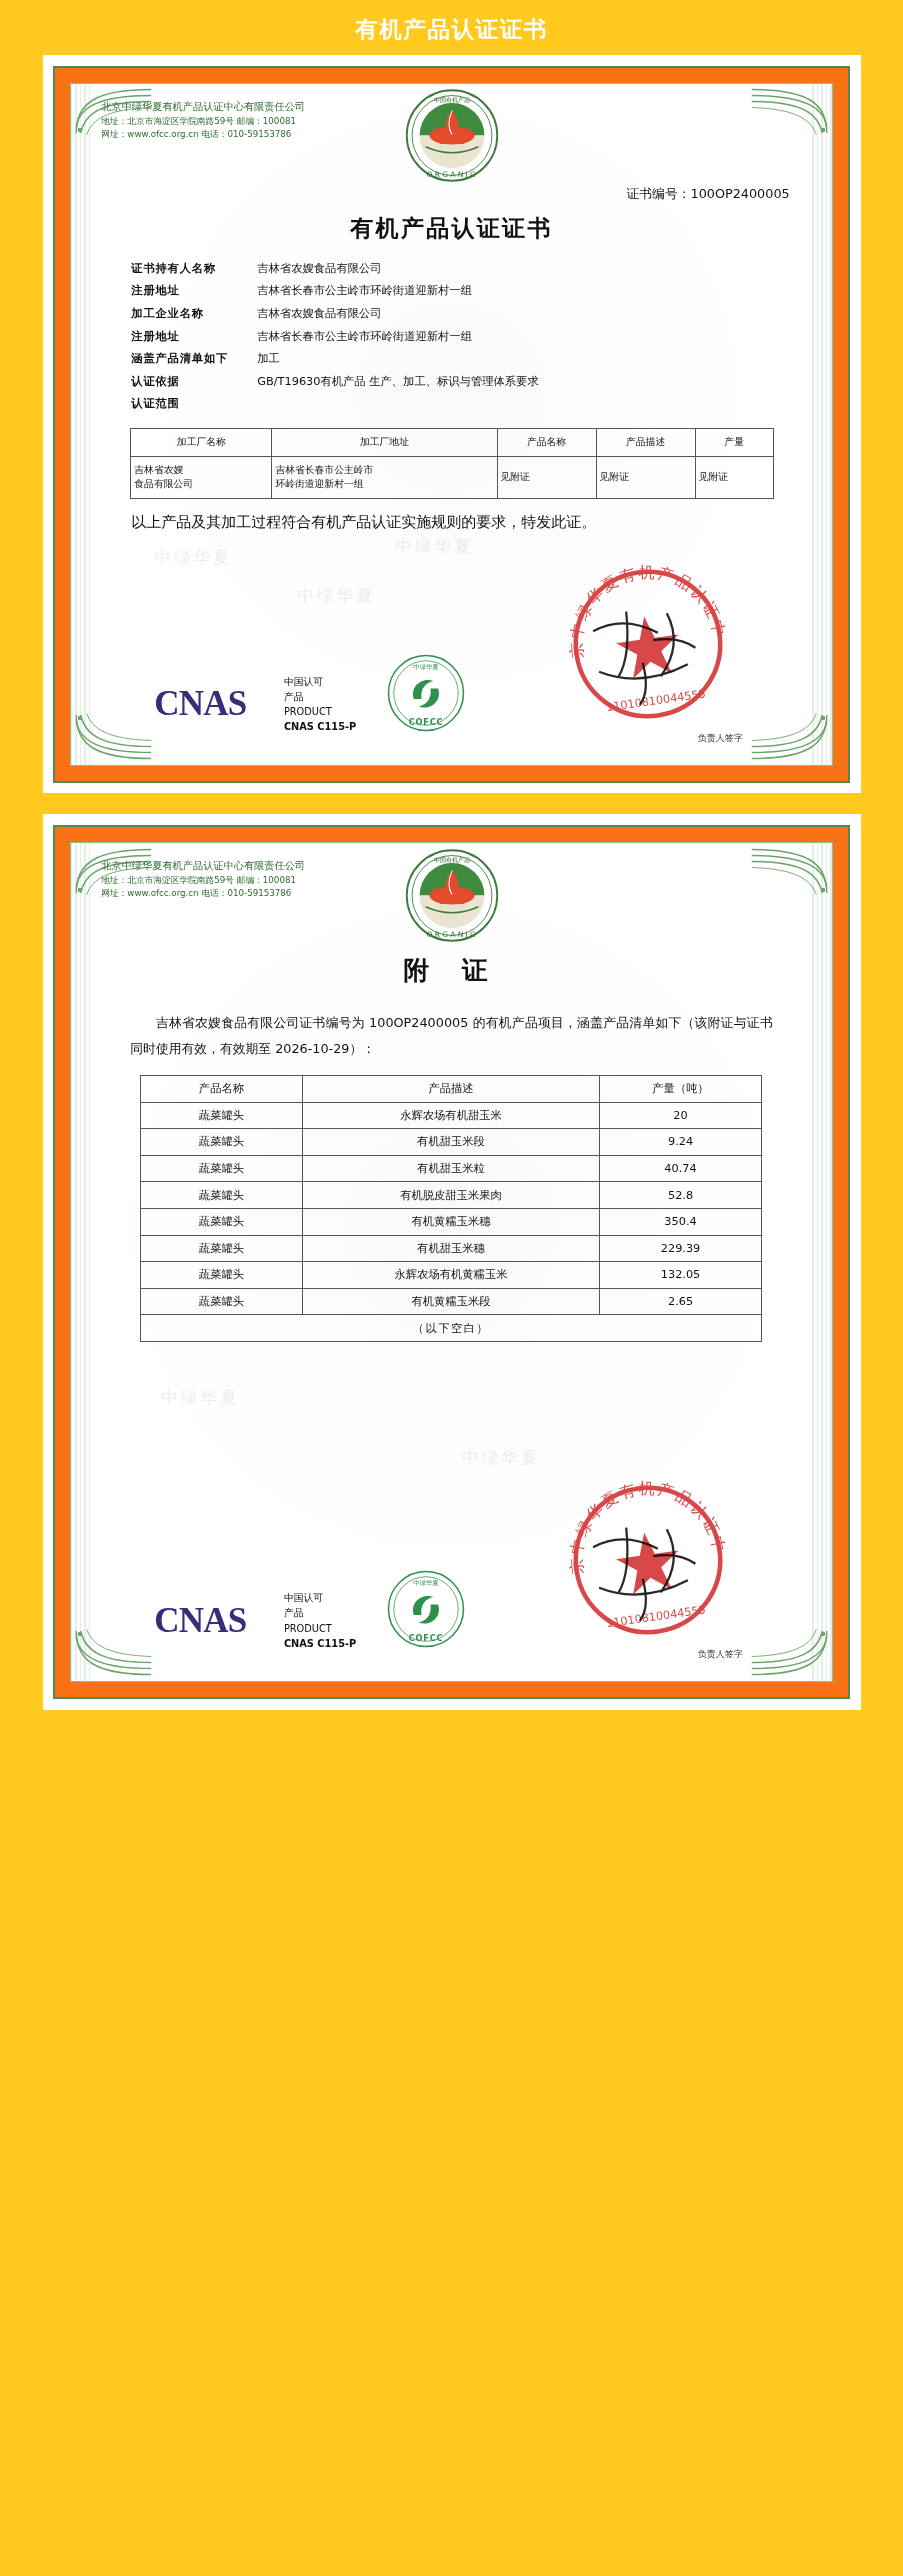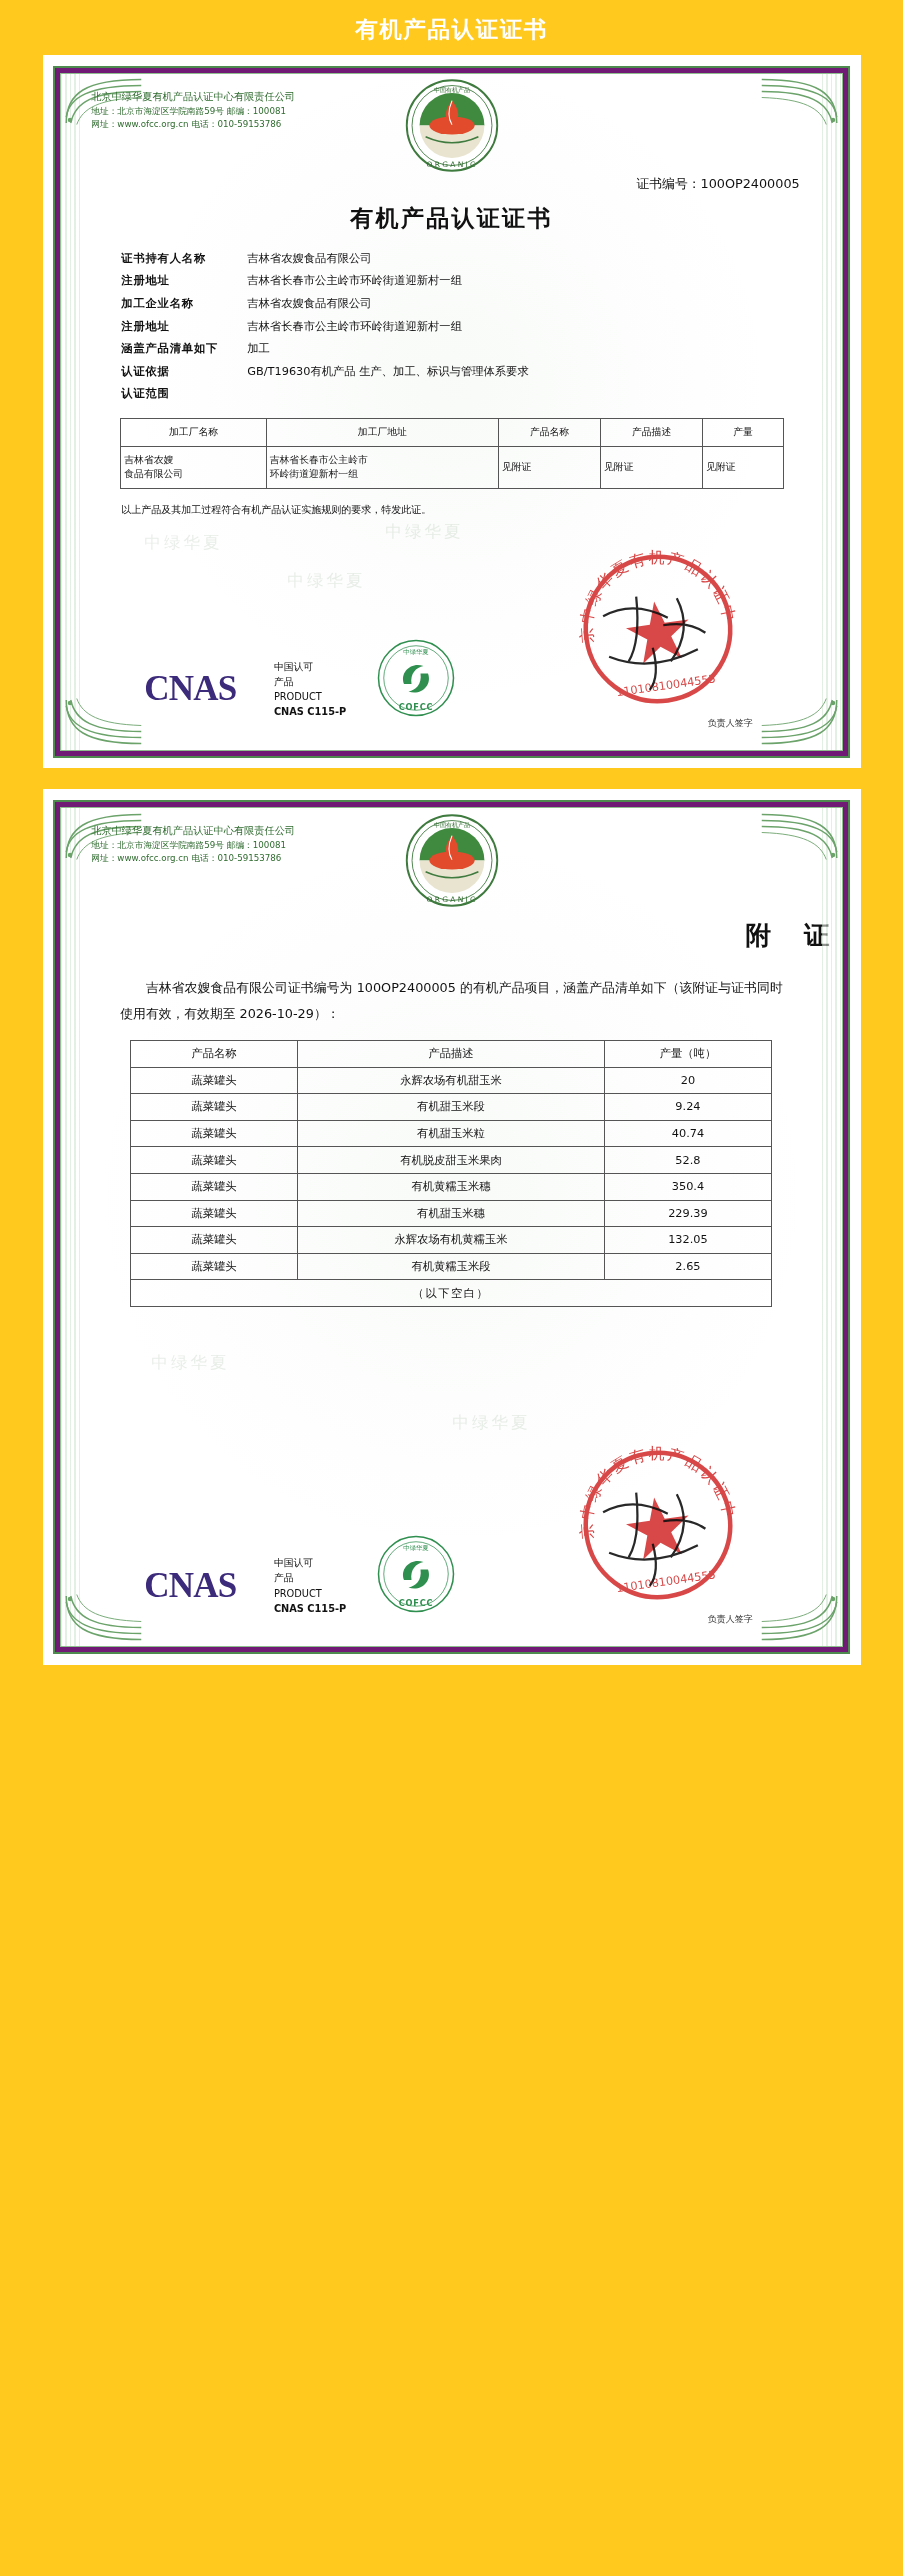--- a/index.html
+++ b/index.html
@@ -22,22 +22,22 @@
   }
   .cert-wrap {
     width:818px;
     margin:0 auto 21px auto;
     background:#ffffff;
     padding:10.5px;
   }
   .cert {
     position:relative;
     border:2.3px solid #4e8b4e;
-    background:#701a75;
-    padding:0;
+    background:#f97316;
+    padding:10px;
     overflow:hidden;
   }
   .cert-inner {
     position:relative;
     border:0.8px solid #8fbf8f;
     margin:5.3px;
     min-height:75px;
     background:
       radial-gradient(circle at 50% 46%, rgba(120,170,120,0.05) 0%, rgba(255,255,255,0) 60%),
       #ffffff;
@@ -94,21 +94,21 @@
   .cert-title {
     text-align:center;
     font-size:23px;
     font-weight:bold;
     letter-spacing:2.3px;
     color:#111;
     margin:10.5px 0 13.5px 0;
     font-family:"DejaVu Sans", sans-serif;
   }
   .sub-title {
-    text-align:right;
+    text-align:center;
     font-size:25.6px;
     font-weight:bold;
     letter-spacing:12px;
     color:#111;
     margin:19.6px 0 16.6px 0;
     font-family:"DejaVu Sans", sans-serif;
   }
 
   .fields {
     padding:0 53px 0 60px;
@@ -138,21 +138,21 @@
   .mini-table th, .mini-table td {
     border:0.8px solid #555;
     padding:6px 3px;
     color:#111;
     line-height:1.5;
   }
   .mini-table th { font-weight:normal; }
 
   .statement {
     padding:13.5px 60px 0 60px;
-    font-size:10px;
+    font-size:15px;
     color:#111;
     font-family:Liberation Mono, monospace;
   }
   .dates {
     padding:9px 60px 0 128px;
     font-family:"DejaVu Sans", sans-serif;
   }
   .drow {
     display:flex;
     font-size:11.3px;

